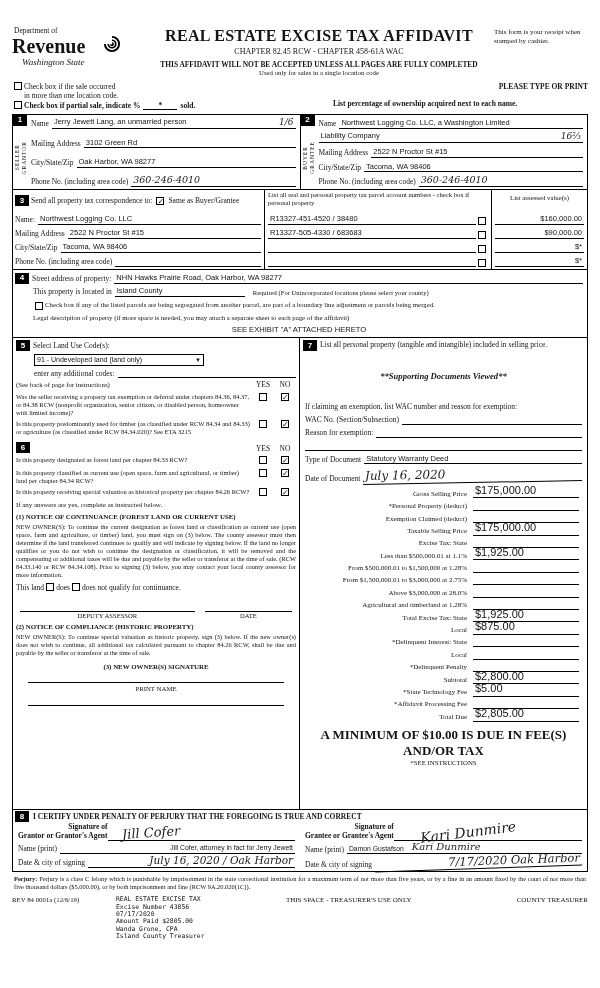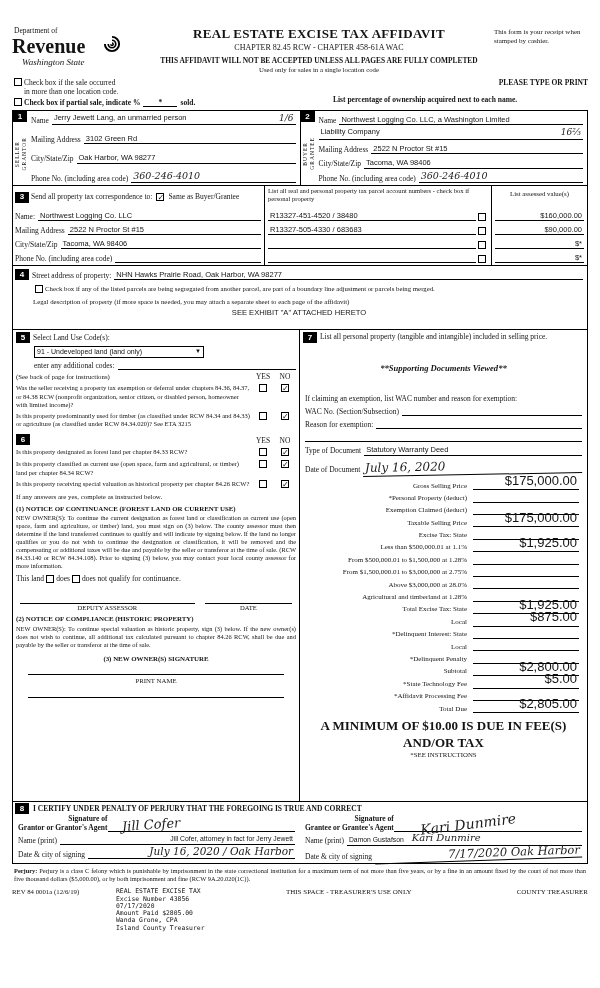--- a/index.html
+++ b/index.html
@@ -27,21 +27,21 @@
   .uv { border-bottom: 1px solid #000; padding: 0 2px; min-height: 10px; }
   .flex1 { flex: 1; }
 
   
   .hdr { display: flex; align-items: flex-start; }
   .logo { width: 132px; flex: none; }
   .logo-dept { font-size: 7.5px; margin-left: 2px; }
   .logo-rev { font-size: 20px; font-weight: bold; display: flex; align-items: center; gap: 18px; line-height: 1; }
   .logo-ws { font-style: italic; font-size: 9px; margin: 1px 0 0 10px; }
   .hdr-center { flex: 1; text-align: center; }
-  .title { font-size: 13px; font-weight: bold; letter-spacing: .3px; }
+  .title { font-size: 16px; font-weight: bold; letter-spacing: .3px; }
   .subtitle { font-size: 8px; margin-top: 1px; font-family: Liberation Serif, serif; }
   .warning { font-size: 7.4px; font-weight: bold; margin-top: 3px; }
   .used-only { font-size: 6.8px; }
   .receipt { width: 94px; flex: none; font-size: 7px; padding-top: 2px; }
 
   .notices { display: flex; justify-content: space-between; margin-top: 4px; min-height: 30px; }
   .n-left { width: 300px; }
   .n-line { display: flex; align-items: flex-start; margin-bottom: 1px; }
   .blank-star { display: inline-block; width: 34px; border-bottom: 1px solid #000; text-align: center; margin: 0 3px; line-height: .8; }
   .n-right { text-align: left; width: 255px; }
@@ -104,21 +104,21 @@
   .printname { text-align: center; font-size: 6.8px; margin-top: 2px; }
 
   
   .s7-head { display: flex; gap: 3px; align-items: flex-start; padding: 2px 3px; }
   .s7-blank { height: 46px; position: relative; }
   .supporting { position: absolute; top: 18px; width: 100%; text-align: center; font-style: italic; font-weight: bold; font-size: 8.6px; }
   .s7-line { display: flex; align-items: flex-end; padding: 0 5px; margin-top: 3px; }
   .fin { margin-top: 3px; padding-right: 8px; }
   .fin-row { display: flex; align-items: flex-end; height: 12.4px; }
   .fin-label { flex: 1; text-align: right; padding-right: 6px; font-size: 7px; }
-  .fin-value { width: 106px; flex: none; border-bottom: 1px solid #000; text-align: right; font-family: "Liberation Sans", sans-serif; font-size: 13px; min-height: 10px; padding: 0 2px; }
+  .fin-value { width: 106px; flex: none; border-bottom: 1px solid #000; text-align: left; font-family: "Liberation Sans", sans-serif; font-size: 11px; min-height: 10px; padding: 0 2px; }
   .minnote { font-weight: bold; text-align: center; margin-top: 5px; font-size: 13px; }
   .seeinstr { text-align: center; font-size: 6.8px; }
 
   
   .sec8 { border: 1px solid #000; border-top: none; min-height: 62px; padding-bottom: 2px; }
   .s8-head { display: flex; align-items: center; gap: 4px; padding: 1px 2px; }
   .s8-cols { display: flex; text-align: right; }
   .s8-col { flex: 1; padding: 0 5px; }
   .s8-row { display: flex; align-items: flex-end; min-height: 13px; }
   .s8-lbl { font-weight: bold; line-height: 1.15; flex: none; }
@@ -314,20 +314,25 @@
     </div>
   </div>
 
   <div class="sec4">
     <div class="s4-line">
       <span class="numbox" style="margin-right:3px;">4</span>
       <span class="flabel">Street address of property:</span>
       <span class="uv sans flex1">NHN Hawks Prairie Road, Oak Harbor, WA 98277</span>
     </div>
     <div class="s4-line" style="padding-left:18px;">
+      <span class="flabel">This property is located in</span>
+      <span class="uv sans" style="width:130px;">Island County</span>
+      <span class="req">Required (For Unincorporated locations please select your county)</span>
+    </div>
+    <div class="s4-line" style="padding-left:18px;">
       <span class="cb"></span>
       <span class="small">Check box if any of the listed parcels are being segregated from another parcel, are part of a boundary line adjustment or parcels being merged.</span>
     </div>
     <div class="s4-line small" style="padding-left:18px;">
       <span>Legal description of property (if more space is needed, you may attach a separate sheet to each page of the affidavit)</span>
     </div>
     <div class="exhibit">SEE EXHIBIT "A" ATTACHED HERETO</div>
   </div>
 
   <div class="mid">

